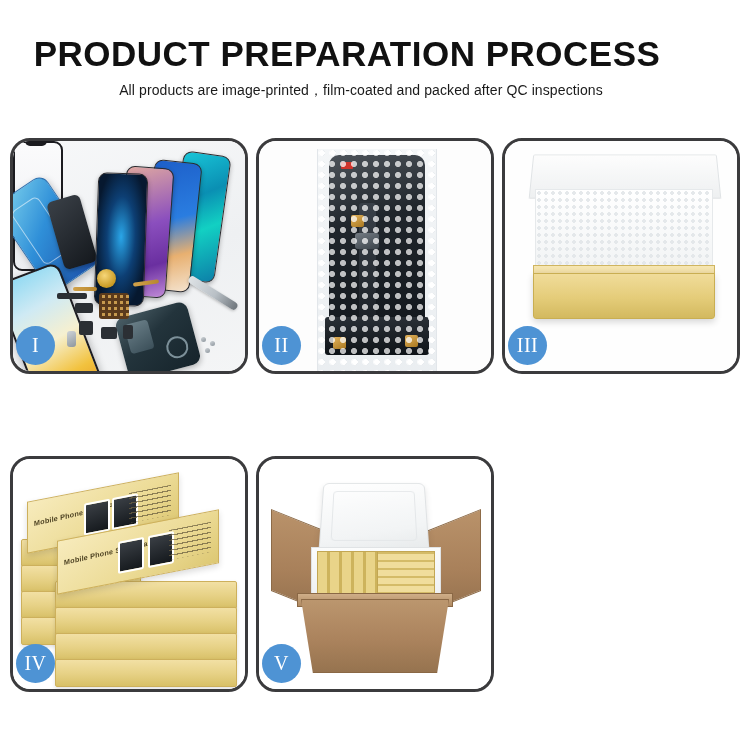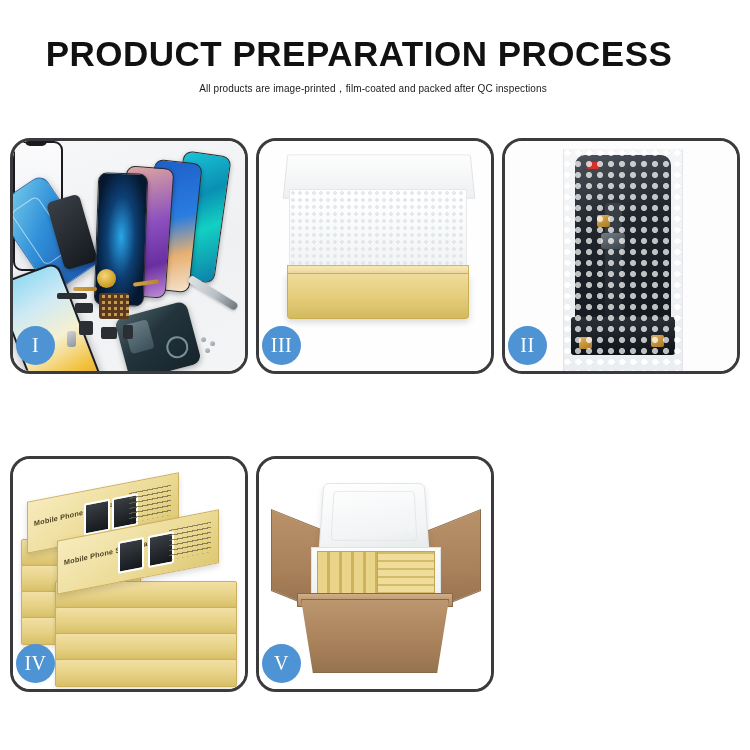--- a/index.html
+++ b/index.html
@@ -21,33 +21,32 @@
     background: #ffffff;
   }
 
   
   .header {
     position: absolute;
     left: 0;
     top: 34px;
     width: 694px;
     text-align: center;
-    margin-left: 12px;
   }
   .title {
     font-size: 35px;
     font-weight: bold;
     letter-spacing: 0.5px;
     color: #111111;
     line-height: 1.12;
     white-space: nowrap;
   }
   .subtitle {
     margin-top: 9px;
-    font-size: 10px;
+    font-size: 14px;
     font-weight: normal;
     color: #1a1a1a;
     letter-spacing: 0.1px;
     white-space: nowrap;
     padding-left: 28px;
   }
 
   
   .grid {
     position: absolute;
@@ -430,47 +429,47 @@
         <div class="prt sil" style="left:54px; top:190px; width:9px; height:16px; border-radius:3px;"></div>
         <div class="prt sil" style="left:188px; top:196px; width:5px; height:5px; border-radius:50%;"></div>
         <div class="prt sil" style="left:197px; top:200px; width:5px; height:5px; border-radius:50%;"></div>
         <div class="prt sil" style="left:192px; top:207px; width:5px; height:5px; border-radius:50%;"></div>
         <div class="prt" style="left:44px; top:152px; width:30px; height:6px;"></div>
       </div>
       <div class="badge">I</div>
     </div>
 
     <div class="panel">
-      <div class="panel-inner p3">
-        <div class="box3-lid"></div>
-        <div class="box3-foam"></div>
-        <div class="box3-bubble"></div>
-        <div class="box3-lip"></div>
-        <div class="box3-front"></div>
-      </div>
-      <div class="badge">III</div>
-    </div>
-
-    <div class="panel">
       <div class="panel-inner p2">
         <div class="bubble-bag"></div>
         <div class="lcd-in-bag"></div>
         <div class="lcd-tail"></div>
         <div class="lcd-conn"></div>
         <div class="lcd-bot"></div>
         <div class="gold-tab" style="left:92px; top:74px;"></div>
         <div class="gold-tab" style="left:74px; top:196px;"></div>
         <div class="gold-tab" style="left:146px; top:194px;"></div>
         <div class="red-sticker"></div>
         <div class="bubble-overlay"></div>
       </div>
       <div class="badge">II</div>
     </div>
 
     <div class="panel">
+      <div class="panel-inner p3">
+        <div class="box3-lid"></div>
+        <div class="box3-foam"></div>
+        <div class="box3-bubble"></div>
+        <div class="box3-lip"></div>
+        <div class="box3-front"></div>
+      </div>
+      <div class="badge">III</div>
+    </div>
+
+    <div class="panel">
       <div class="panel-inner p4">
         <div class="stack">
           <div class="sbox" style="left:0px;  top:58px;  width:118px;"></div>
           <div class="sbox" style="left:0px;  top:84px;  width:118px;"></div>
           <div class="sbox" style="left:0px;  top:110px; width:118px;"></div>
           <div class="sbox" style="left:0px;  top:136px; width:118px;"></div>
           <div class="sbox" style="left:34px; top:100px; width:180px;"></div>
           <div class="sbox" style="left:34px; top:126px; width:180px;"></div>
           <div class="sbox" style="left:34px; top:152px; width:180px;"></div>
           <div class="sbox" style="left:34px; top:178px; width:180px;"></div>

